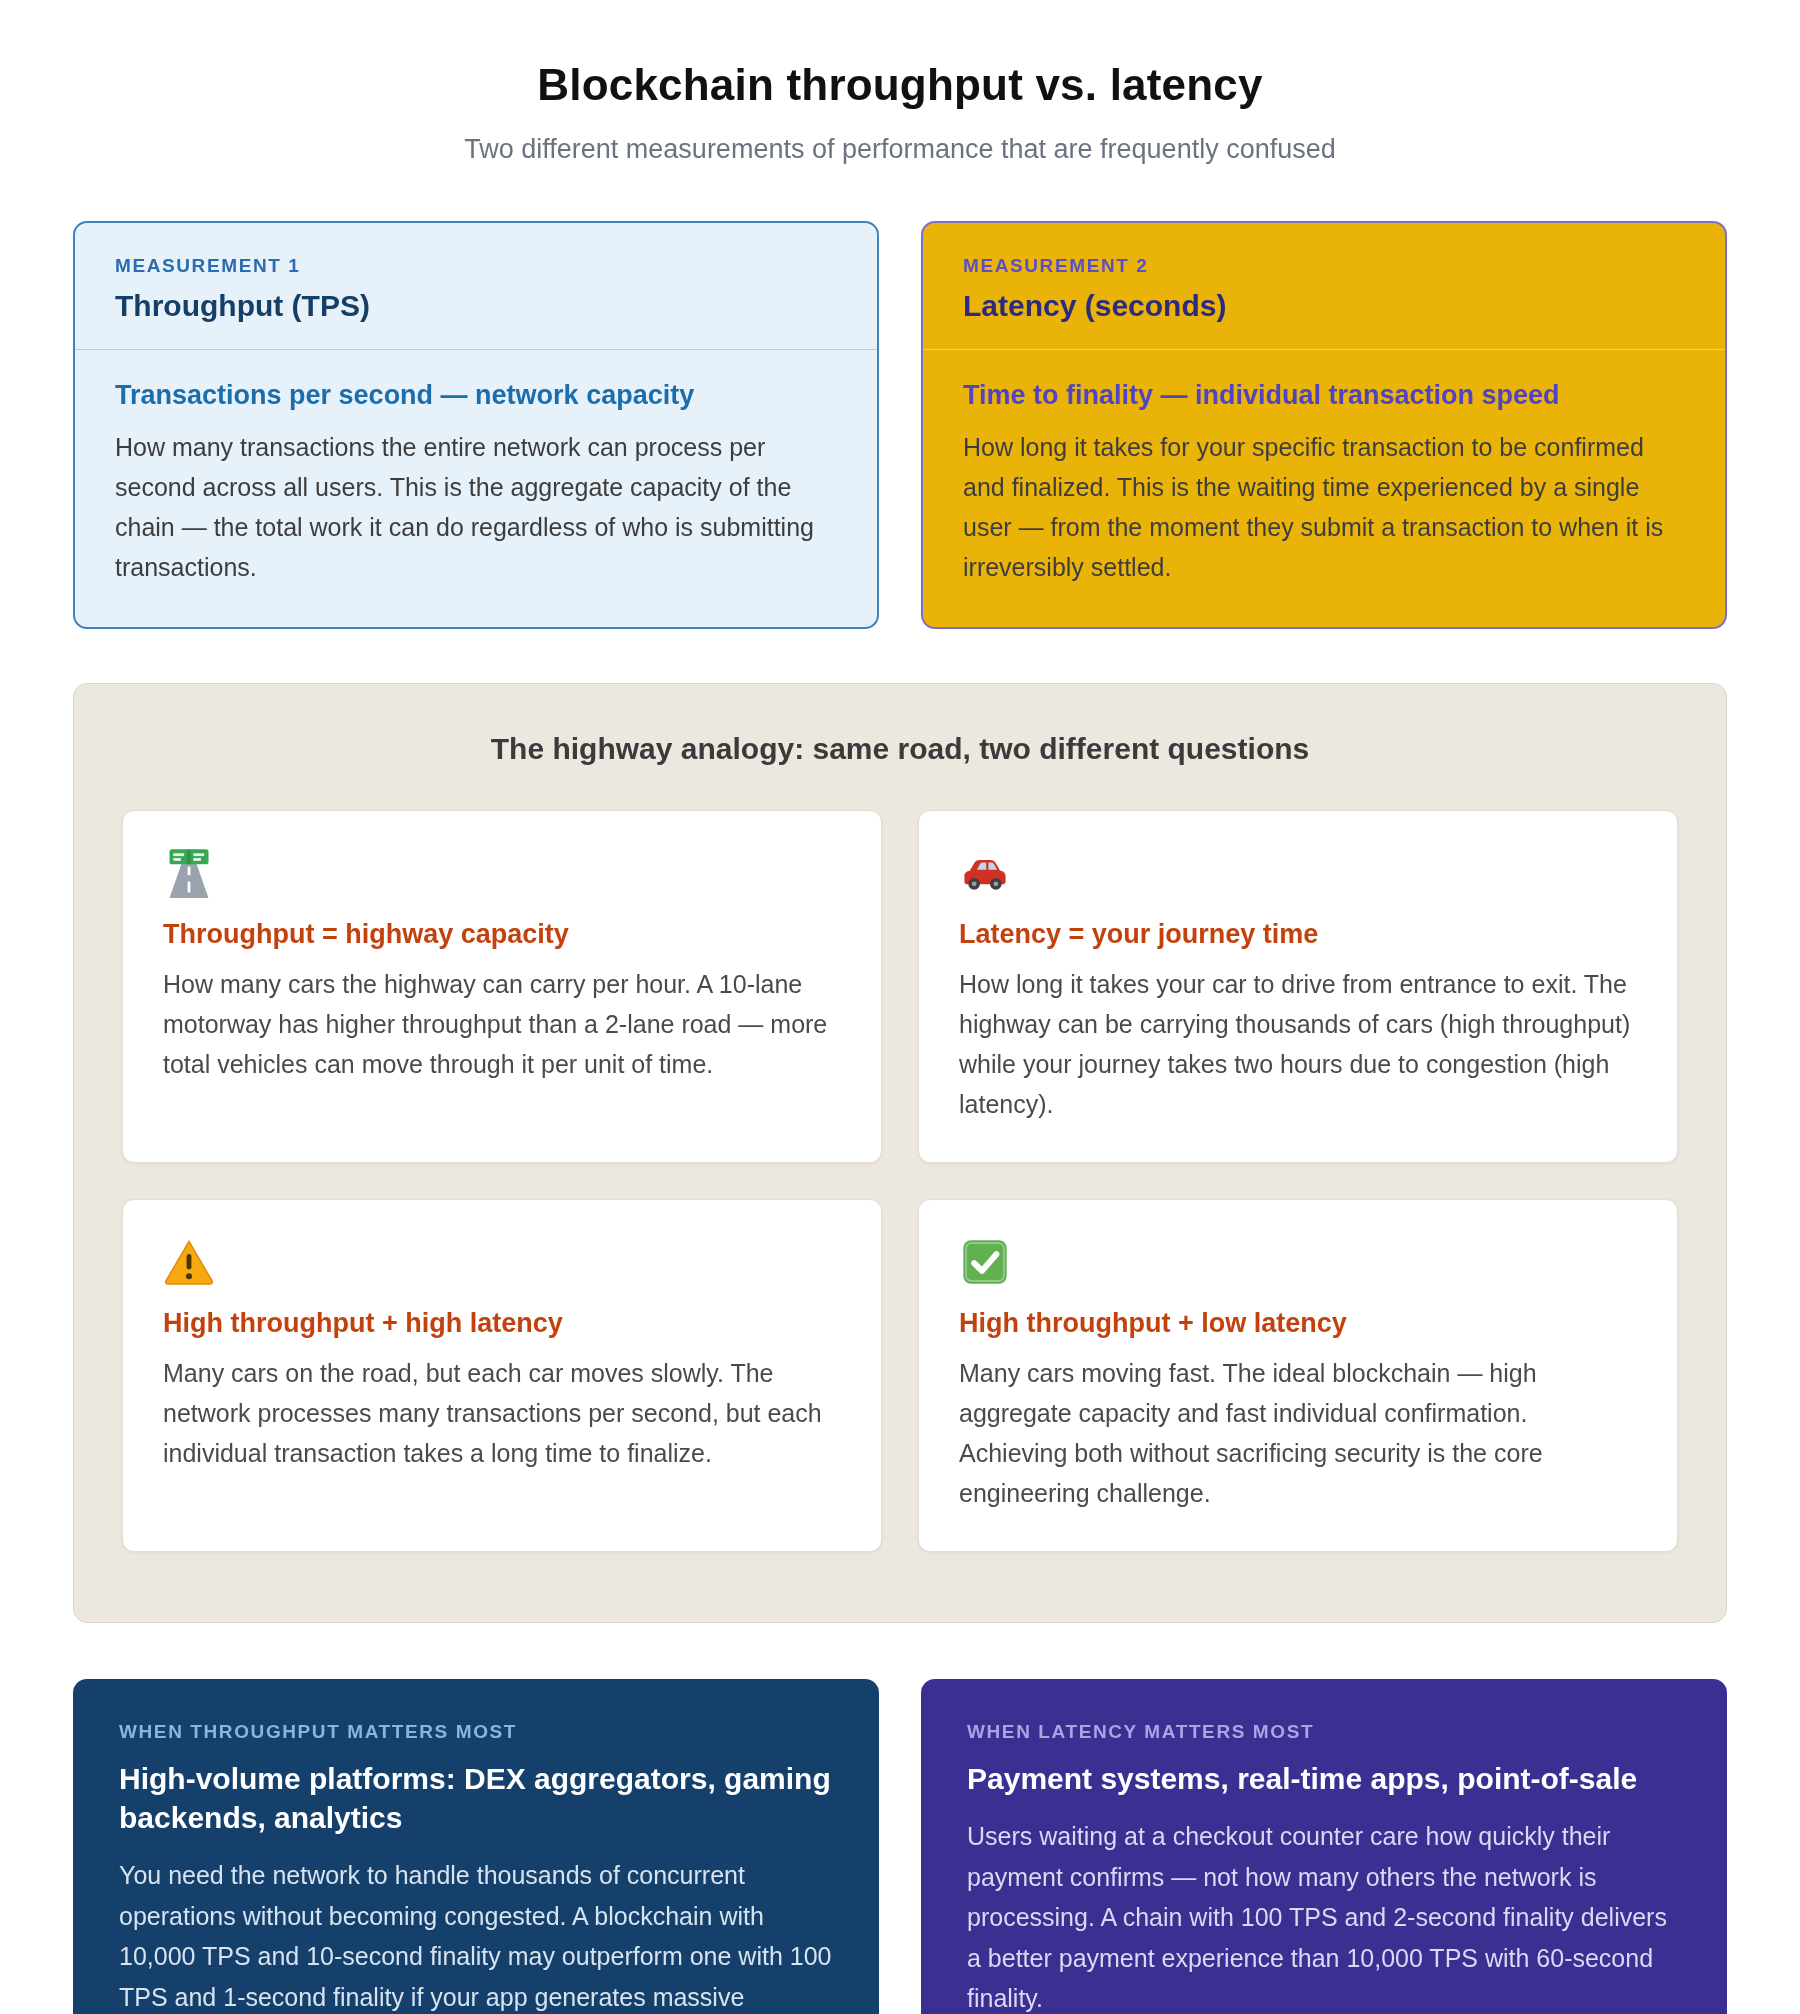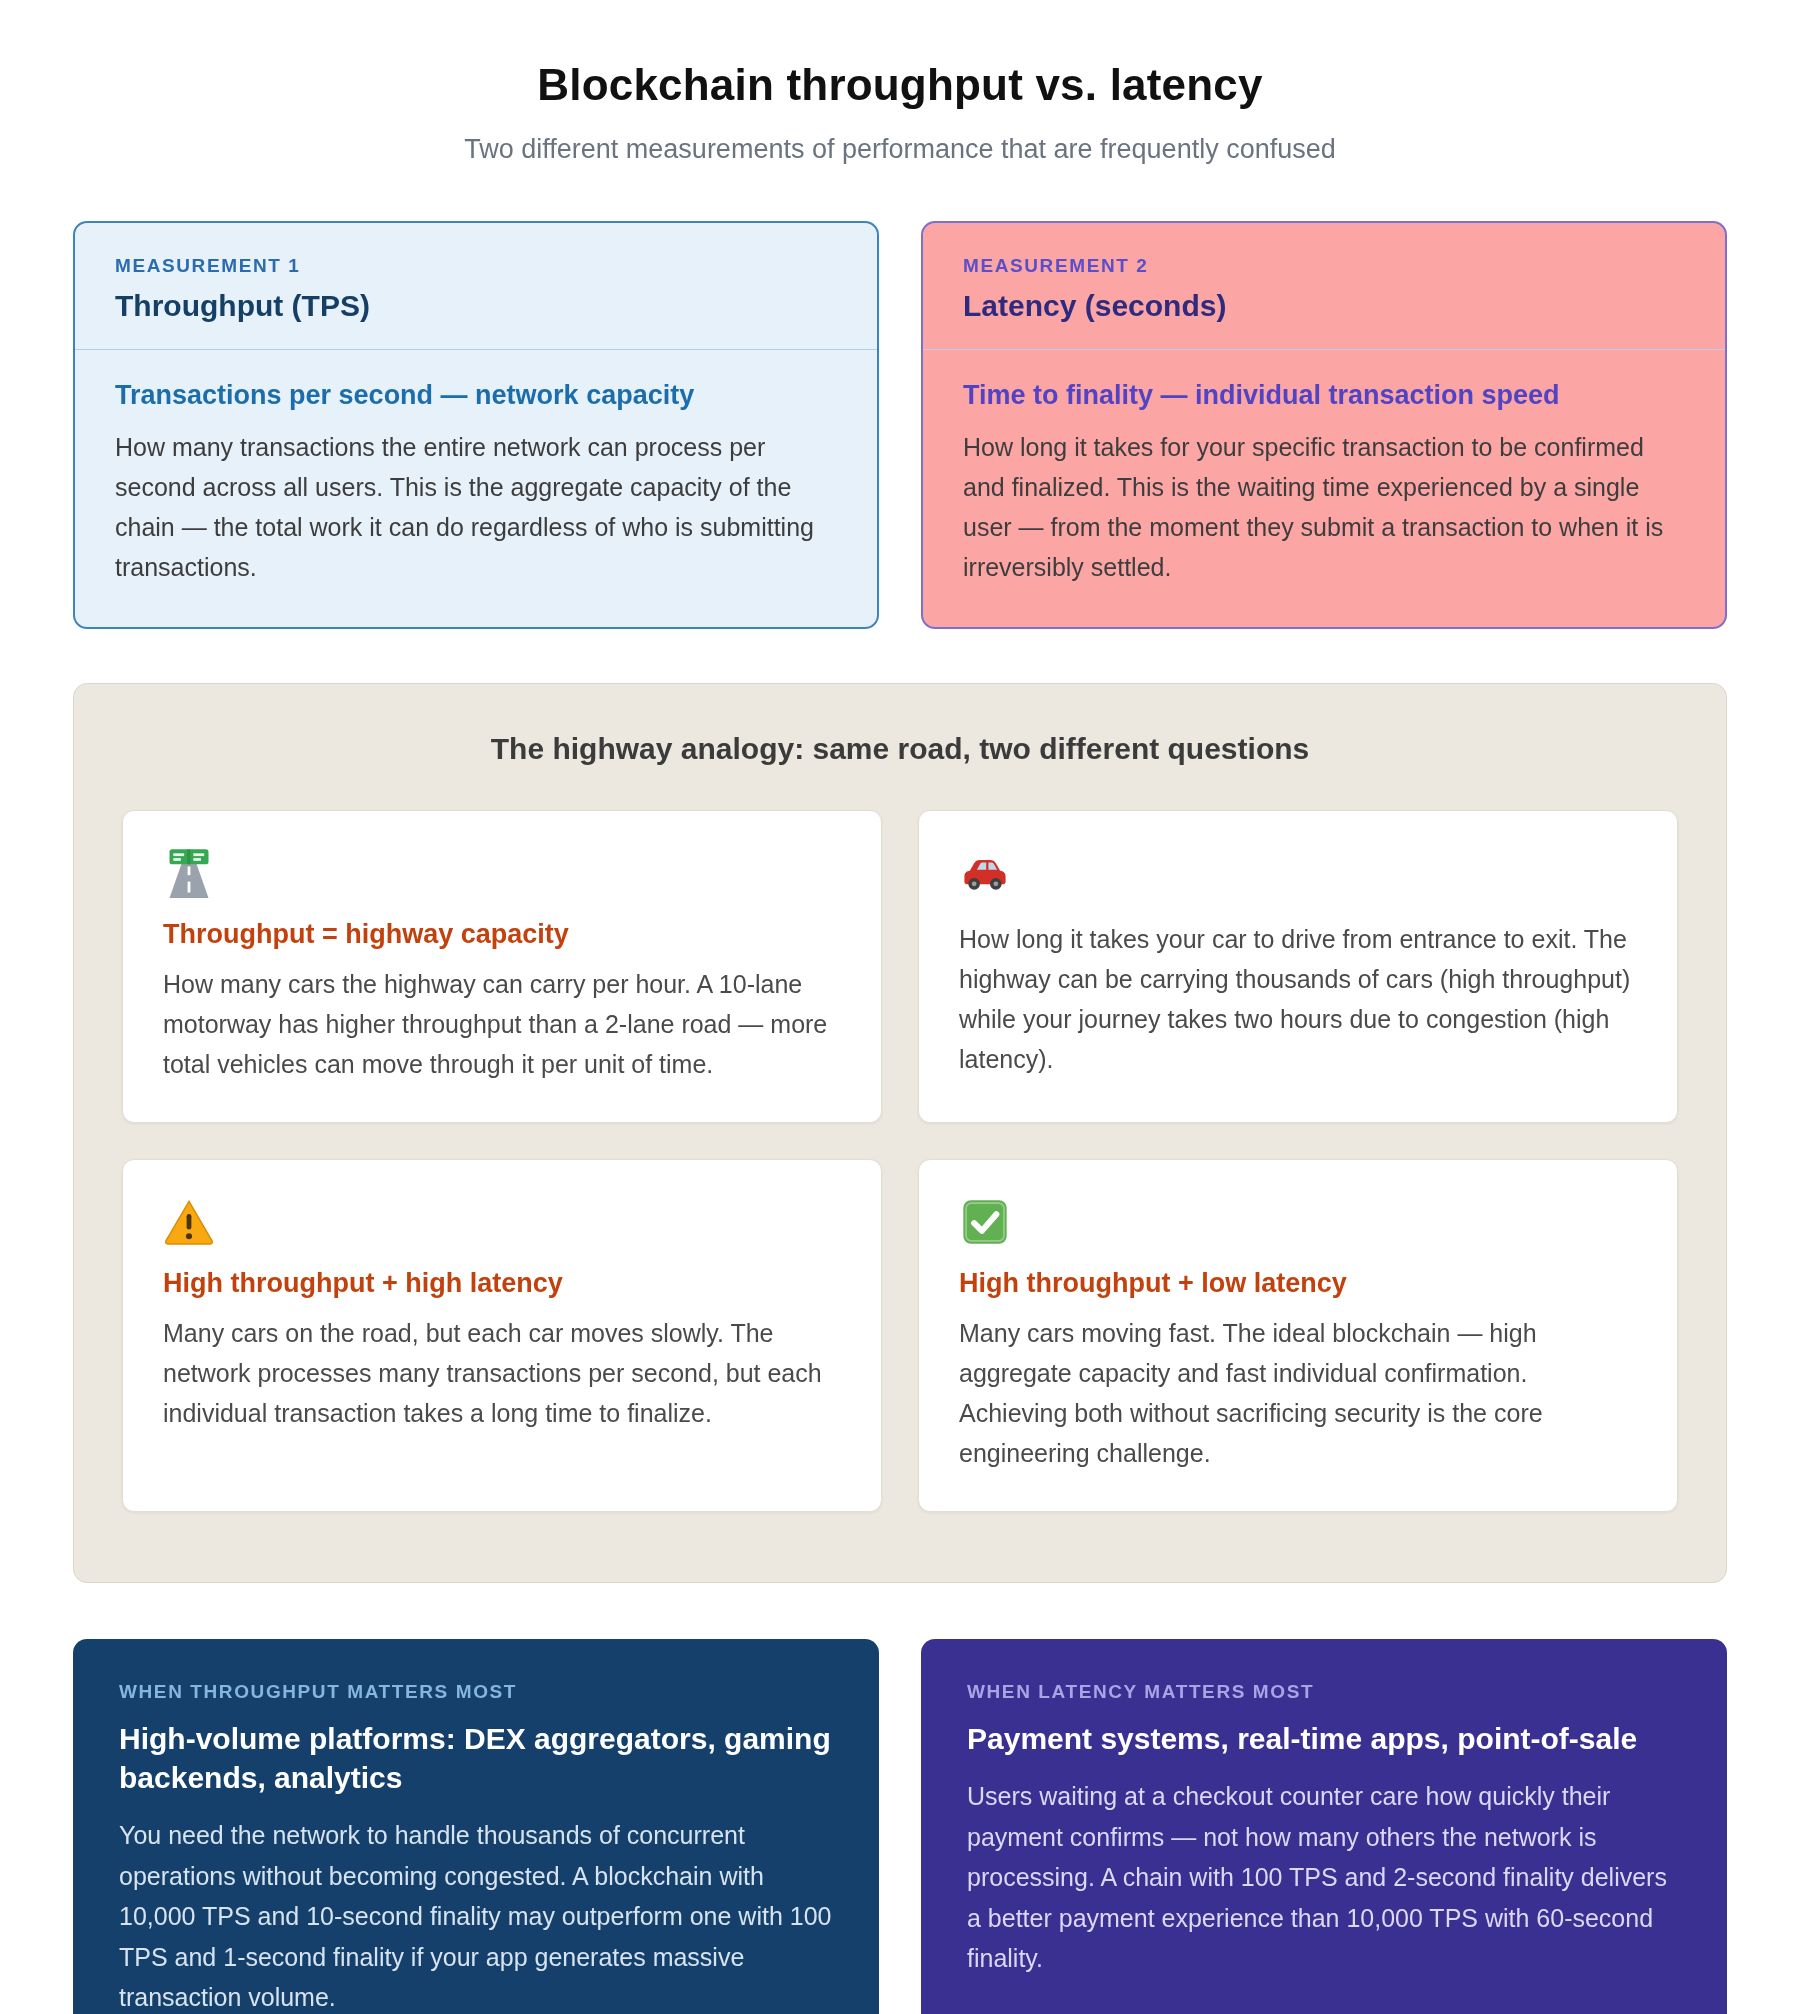--- a/index.html
+++ b/index.html
@@ -36,21 +36,21 @@
     display: grid;
     grid-template-columns: 1fr 1fr;
     gap: 42px;
   }
   .mcard {
     border-radius: 14px;
     border: 2px solid;
     overflow: hidden;
   }
   .mcard-blue   { background: #e7f1fa; border-color: #3d83bd; }
-  .mcard-purple { background: #fca5a5; border-color: #7d6fd2; }
+  .mcard-purple { background: #eab308; border-color: #7d6fd2; }
 
   .mcard-head { padding: 32px 40px 26px; border-bottom: 1px solid; }
   .mcard-blue   .mcard-head { border-bottom-color: #b3d0e8; }
   .mcard-purple .mcard-head { border-bottom-color: #cdc6ef; }
 
   .mcard-label {
     font-size: 19px;
     font-weight: 700;
     letter-spacing: 1.6px;
     margin-bottom: 12px;
@@ -203,20 +203,21 @@
           <svg viewBox="0 0 48 48" width="52" height="52" aria-hidden="true">
             <path d="M5 27 c0-3 2-4.5 5-5 l4-7 c1.2-2 3-3 5.4-3 h9.2 c2.4 0 4.2 1 5.4 3 l4 7 c3 0.5 5 2 5 5 v5 c0 1.4-1 2.4-2.4 2.4 H7.4 C6 34.4 5 33.4 5 32 Z" fill="#d22f27"></path>
             <path d="M16.5 21 l3-5.2 c0.6-1 1.5-1.4 2.6-1.4 h3 v6.6 Z" fill="#bcd9ea"></path>
             <path d="M27.2 14.4 h2.4 c1.1 0 2 0.4 2.6 1.4 l3 5.2 h-8 Z" fill="#bcd9ea"></path>
             <circle cx="14" cy="34" r="5.4" fill="#3f3f3f"></circle>
             <circle cx="14" cy="34" r="2.2" fill="#9e9e9e"></circle>
             <circle cx="34" cy="34" r="5.4" fill="#3f3f3f"></circle>
             <circle cx="34" cy="34" r="2.2" fill="#9e9e9e"></circle>
           </svg>
         </span>
+        <h3>Latency = your journey time</h3>
         <p>How long it takes your car to drive from entrance to exit. The highway can be carrying thousands of cars (high throughput) while your journey takes two hours due to congestion (high latency).</p>
       </article>
 
       <article class="acard">
         <span class="icon">
           <svg viewBox="0 0 48 48" width="52" height="52" aria-hidden="true">
             <path d="M24 5 L45 41 Q46.6 44.2 43.4 44.2 H4.6 Q1.4 44.2 3 41 Z" fill="#f8a912" stroke="#dd8c00" stroke-width="1.4"></path>
             <rect x="21.8" y="16.5" width="4.4" height="14.5" rx="2.2" fill="#4a3500"></rect>
             <circle cx="24" cy="37.2" r="2.8" fill="#4a3500"></circle>
           </svg>

